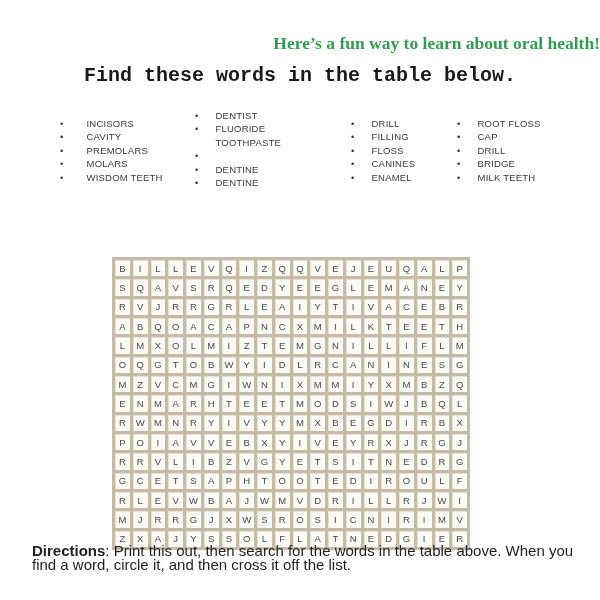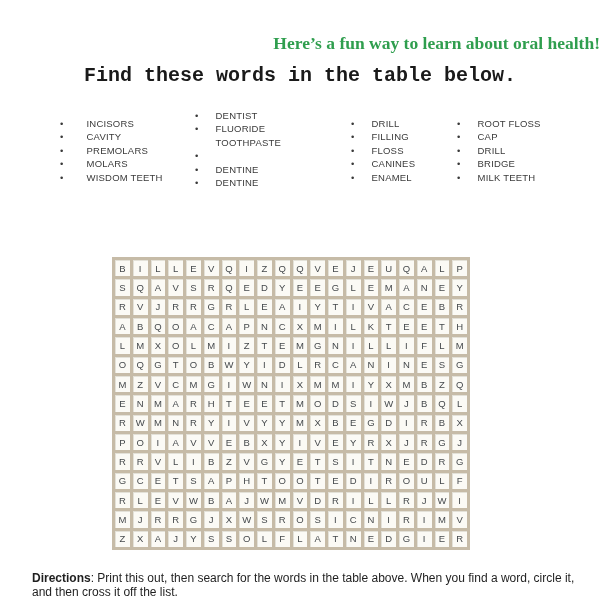--- a/index.html
+++ b/index.html
@@ -39,22 +39,22 @@
     display:grid;gap:3px;padding:3px;
   }
   .grid-cell{
     background:var(--cell-bg,#fbfaf5);
     display:flex;align-items:center;justify-content:center;
     font-size:9.5px;font-weight:400;color:var(--letter-color,#45494c);
     box-shadow:inset 1px 1px 0 rgba(120,110,90,.18);
     overflow:hidden;
   }
   .directions{
-    position:absolute;left:32px;top:572px;width:545px;
-    font-size:12px;line-height:13.5px;color:#1f1f1f;
+    position:absolute;left:32px;top:544px;width:545px;
+    font-size:15px;line-height:13.5px;color:#1f1f1f;
   }
   .directions .dlabel{font-weight:bold;}
 </style>
 </head>
 <body>
 
 <div class="title">Here’s a fun way to learn about oral health!</div>
 <div class="subtitle">Find these words in the table below.</div>
 
 <div class="word-columns">

